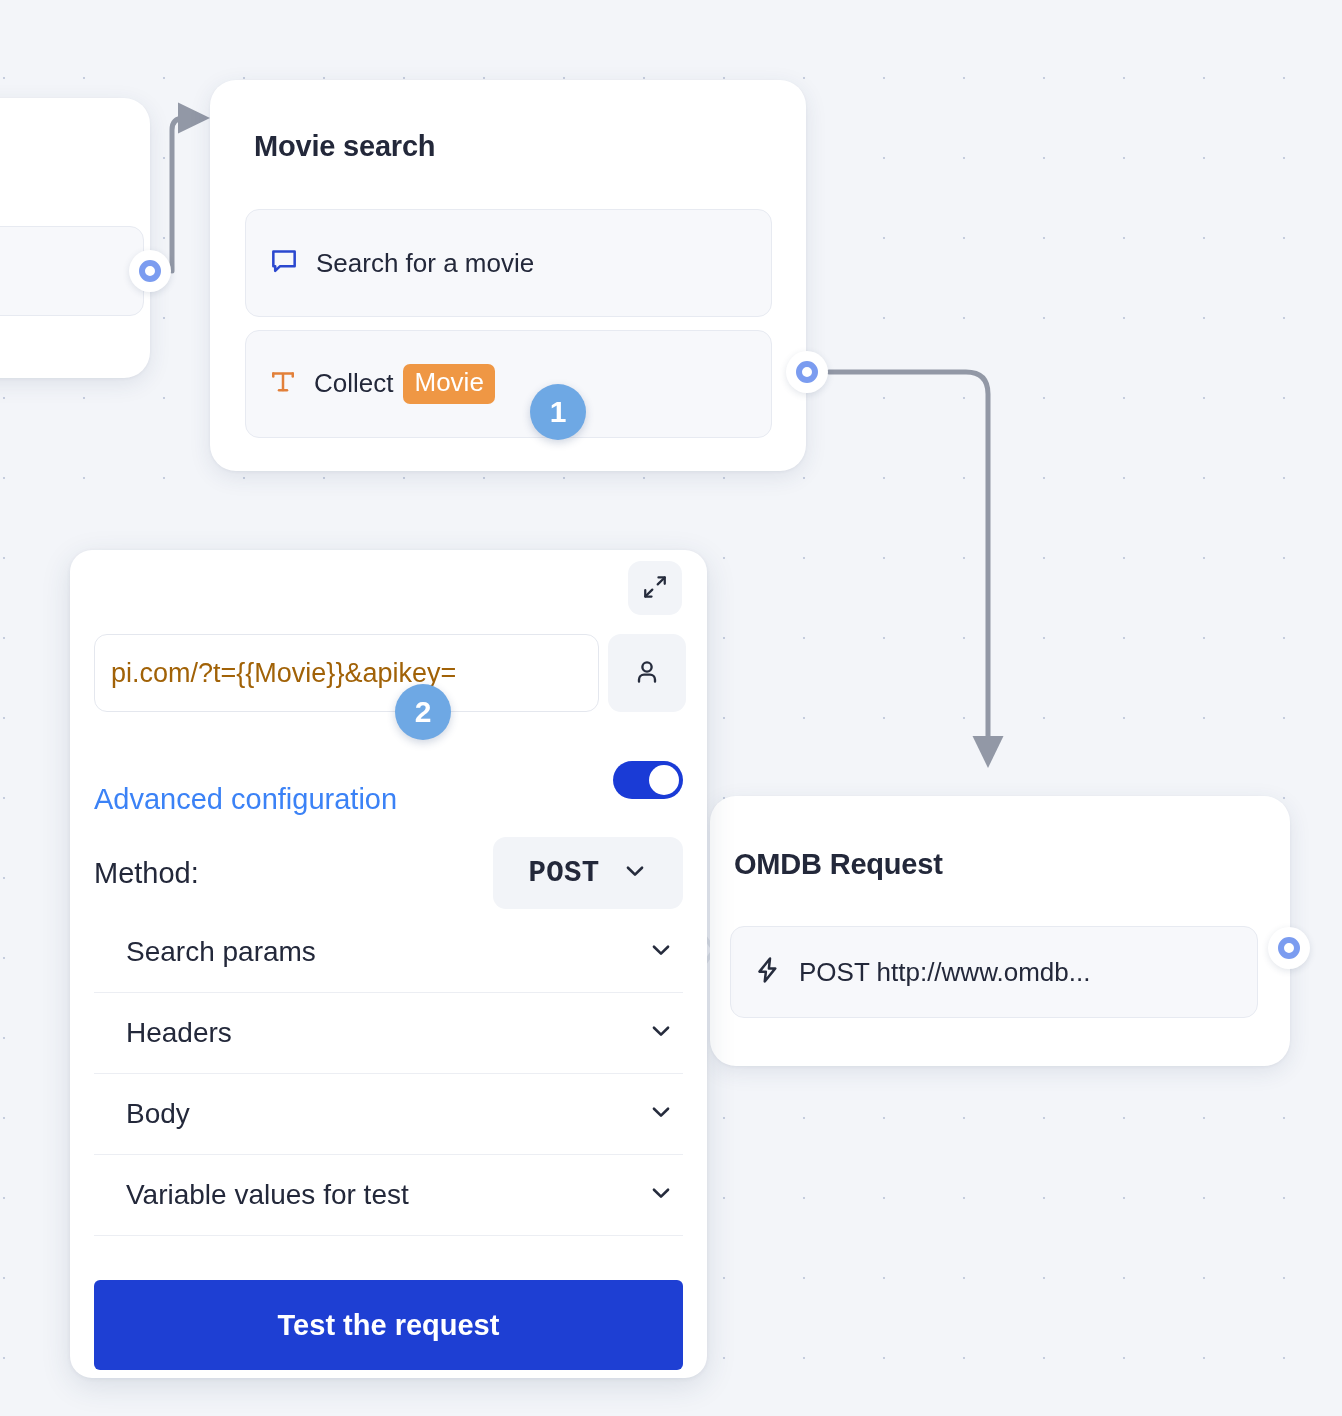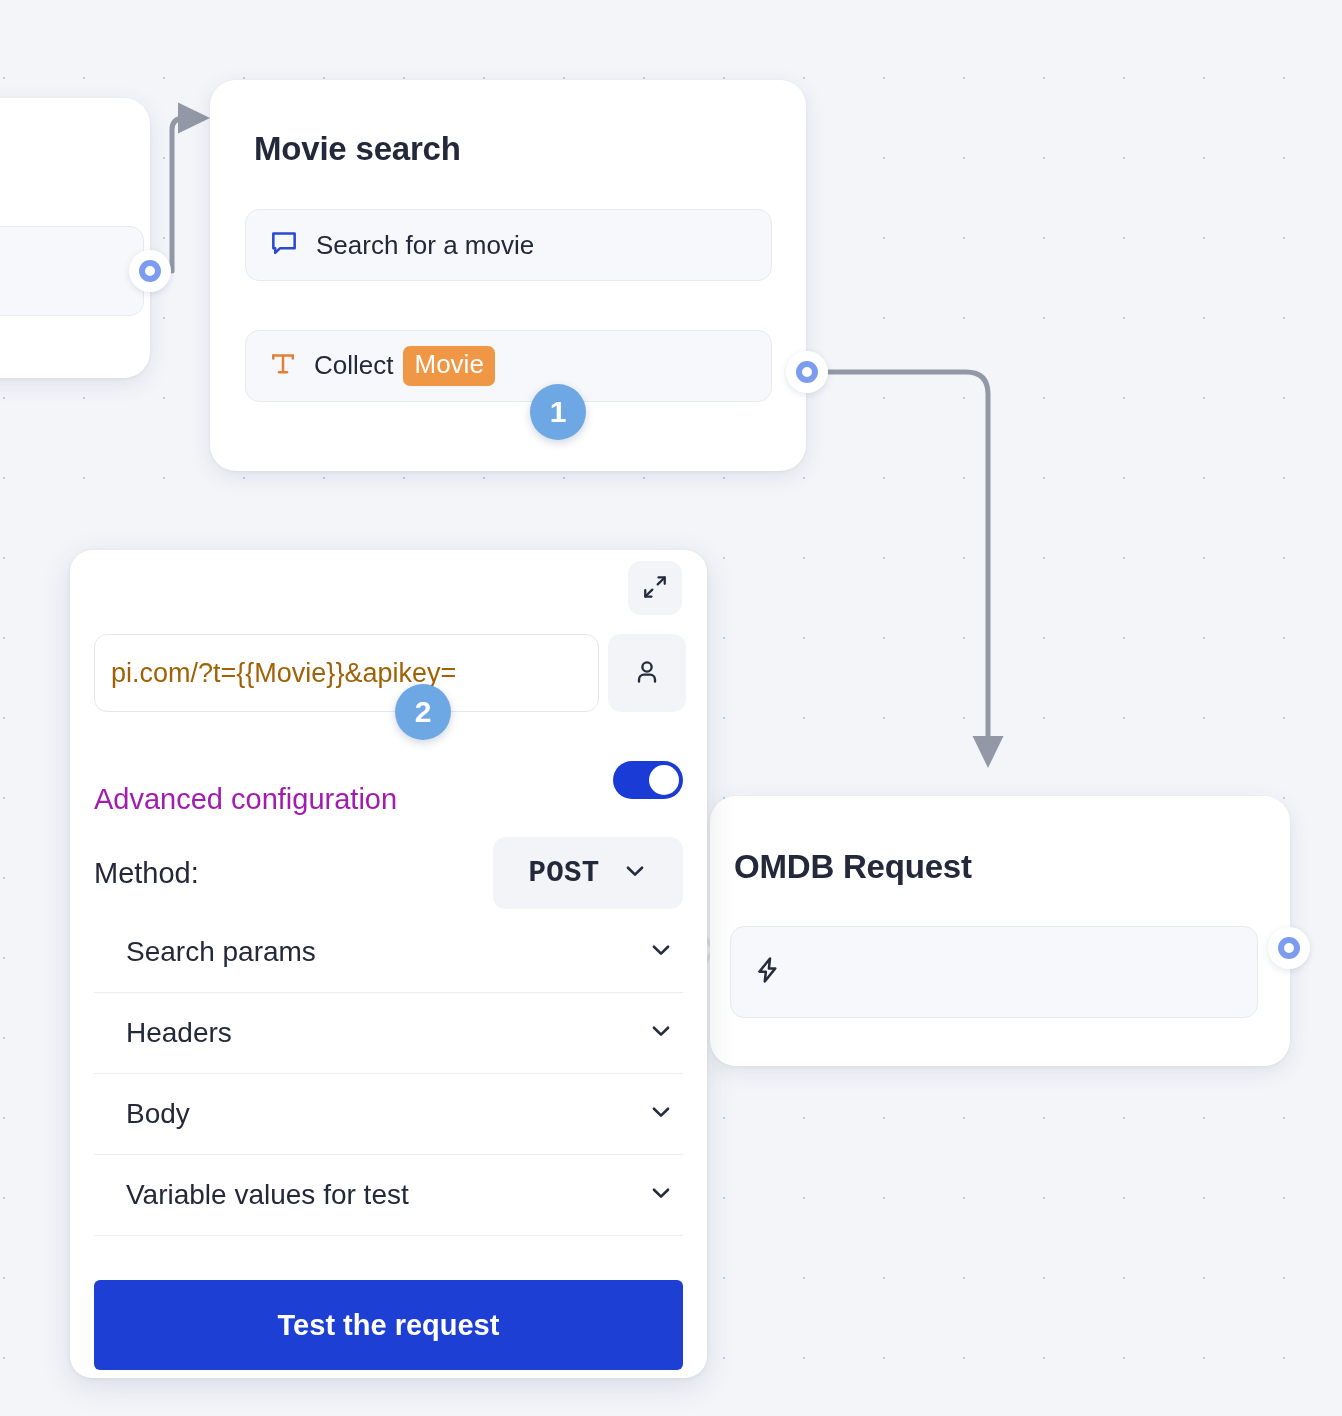--- a/index.html
+++ b/index.html
@@ -36,32 +36,32 @@
 
   
   .node {
     position: absolute;
     background: #ffffff;
     border-radius: 26px;
     box-shadow: 0 6px 22px rgba(44, 60, 95, 0.10), 0 1px 3px rgba(44,60,95,0.06);
     z-index: 3;
   }
   .node-title {
-    font-size: 33px;
+    font-size: 29px;
     font-weight: 700;
     color: #23283a;
     letter-spacing: -0.2px;
   }
   .node-row {
     display: flex;
     align-items: center;
     background: #f7f8fb;
     border: 1px solid #e7eaf1;
     border-radius: 14px;
-    height: 72px;
+    height: 108px;
     box-sizing: border-box;
     padding: 0 22px;
     gap: 16px;
   }
   .row-label {
     font-size: 26px;
     color: #23283a;
     white-space: nowrap;
     display: flex;
     align-items: center;
@@ -250,21 +250,21 @@
     position: absolute;
     left: 24px;
     top: 193px;
     width: 589px;
     display: flex;
     align-items: center;
     justify-content: space-between;
   }
   #adv-label {
     font-size: 29px;
-    color: #a21caf;
+    color: #3b82f6;
     margin-top: 40px;
   }
   .toggle {
     width: 70px;
     height: 38px;
     border-radius: 19px;
     background: #1a3bd6;
     position: relative;
     cursor: pointer;
     flex: none;
@@ -402,20 +402,21 @@
   </div>
 
   <div class="node" id="node-omdb">
     <div class="node-title">OMDB Request</div>
     <div class="node-row">
       <span class="ico">
         <svg width="30" height="30" viewBox="0 0 24 24" fill="none" stroke="#262c3d" stroke-width="2" stroke-linejoin="round" stroke-linecap="round">
           <path d="M13.6 2.8 5.2 13.3h5.1l-0.9 7.9 8.4-10.5h-5.1z"></path>
         </svg>
       </span>
+      <span class="row-label">POST http://www.omdb...</span>
     </div>
   </div>
 
   <div class="port" id="port-left"></div>
   <div class="port" id="port-movie"></div>
   <div class="port" id="port-omdb"></div>
 
   <div id="config-panel">
 
     <button id="expand-btn">

